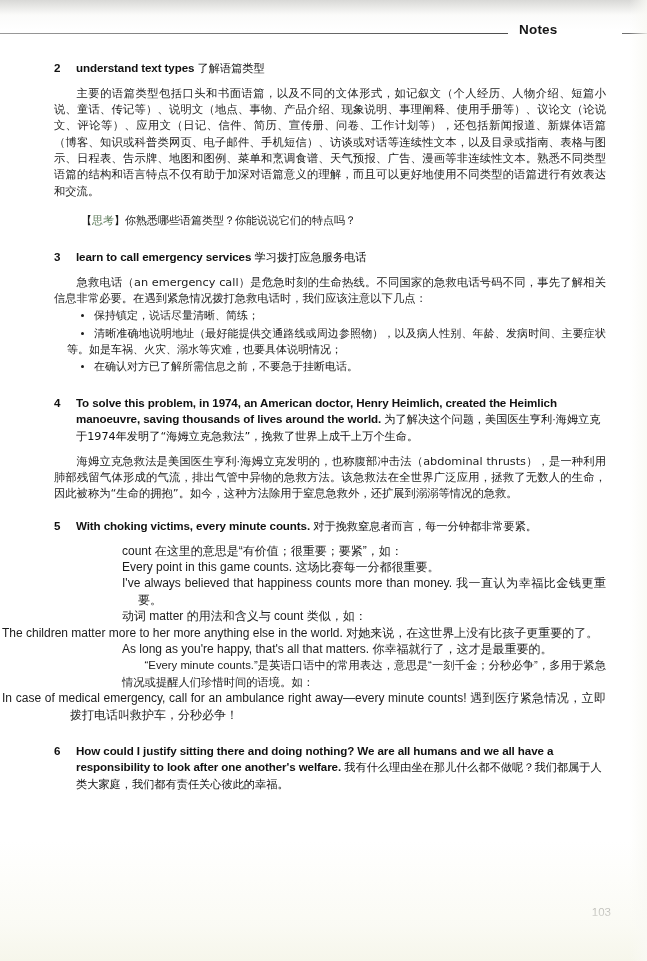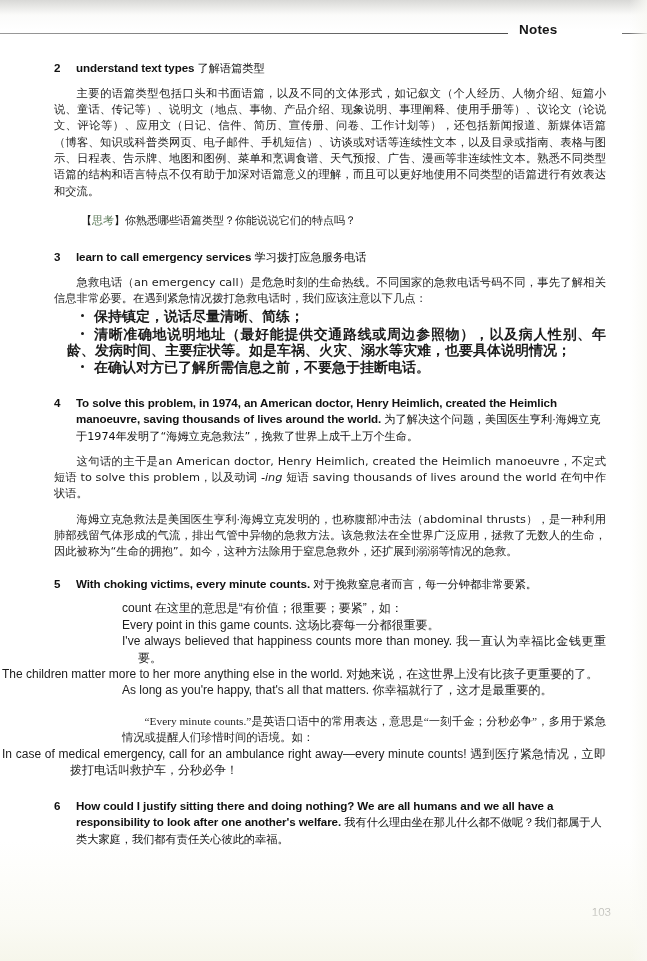--- a/index.html
+++ b/index.html
@@ -146,26 +146,25 @@
   
   ul.bullets {
     margin: 1px 0 0 0;
     padding: 0;
     list-style: none;
   }
   ul.bullets li {
     position: relative;
     padding-left: 13px;
     text-indent: 27px;
-    font-size: 14px;
+    font-size: 11px;
     line-height: 16.3px;
     text-align: justify;
     font-family: "DejaVu Sans", "Liberation Sans", sans-serif;
     margin-top: 1px;
-    font-weight: bold;
   }
   ul.bullets li .dot {
     position: absolute;
     left: 27px;
     top: 6px;
     width: 3px;
     height: 3px;
     border-radius: 50%;
     background: #1c1c1c;
     text-indent: 0;
@@ -181,24 +180,24 @@
     line-height: 16.4px;
     font-family: Liberation Sans, sans-serif;
     text-align: justify;
     text-indent: -16px;
     padding-left: 16px;
     color: #1c1c1c;
   }
   .example-block .ex-para {
     font-size: 11.3px;
     line-height: 16.4px;
-    font-family: Liberation Serif, serif;
+    font-family: Liberation Sans, sans-serif;
     text-align: justify;
     text-indent: 2em;
-    margin-top: 14px;
+    margin-top: 0;
   }
   .example-block .ex-line.hang {
     text-indent: -68px;
     padding-left: 0;
     margin-left: -52px;
   }
 
   em.ital { font-style: italic; }
   .gap-md { height: 15px; }
   .gap-lg { height: 20px; }
@@ -250,35 +249,35 @@
       </ul>
     </div>
 
     <div class="gap-lg"></div>
 
     <div class="section">
       <div class="sec-head">
         <span class="sec-num">4</span>
         <span class="sec-title bold-block"><span class="en">To solve this problem, in 1974, an American doctor, Henry Heimlich, created the Heimlich manoeuvre, saving thousands of lives around the world.</span> <span class="cn">为了解决这个问题，美国医生亨利·海姆立克于1974年发明了“海姆立克急救法”，挽救了世界上成千上万个生命。</span></span>
       </div>
-      <p class="body"><span>这句话的主干是</span><span>an American doctor, Henry Heimlich, created the Heimlich manoeuvre</span><span>，不定式短语 to solve this problem，以及动词 </span><em class="ital">-ing</em><span> 短语 saving thousands of lives around the world 在句中作状语。</span></p>
       <p class="body">海姆立克急救法是美国医生亨利·海姆立克发明的，也称腹部冲击法（abdominal thrusts），是一种利用肺部残留气体形成的气流，排出气管中异物的急救方法。该急救法在全世界广泛应用，拯救了无数人的生命，因此被称为“生命的拥抱”。如今，这种方法除用于窒息急救外，还扩展到溺溺等情况的急救。</p>
     </div>
 
     <div class="gap-md"></div>
 
     <div class="section">
       <div class="sec-head">
         <span class="sec-num">5</span>
         <span class="sec-title"><span class="en">With choking victims, every minute counts.</span> <span class="cn">对于挽救窒息者而言，每一分钟都非常要紧。</span></span>
       </div>
       <div class="example-block">
         <div class="ex-line">count 在这里的意思是“有价值；很重要；要紧”，如：</div>
         <div class="ex-line">Every point in this game counts. 这场比赛每一分都很重要。</div>
         <div class="ex-line">I've always believed that happiness counts more than money. 我一直认为幸福比金钱更重要。</div>
+        <div class="ex-line">动词 matter 的用法和含义与 count 类似，如：</div>
         <div class="ex-line hang">The children matter more to her more anything else in the world. 对她来说，在这世界上没有比孩子更重要的了。</div>
         <div class="ex-line">As long as you're happy, that's all that matters. 你幸福就行了，这才是最重要的。</div>
         <div class="ex-para">“Every minute counts.”是英语口语中的常用表达，意思是“一刻千金；分秒必争”，多用于紧急情况或提醒人们珍惜时间的语境。如：</div>
         <div class="ex-line hang">In case of medical emergency, call for an ambulance right away—every minute counts! 遇到医疗紧急情况，立即拨打电话叫救护车，分秒必争！</div>
       </div>
     </div>
 
     <div class="gap-lg"></div>
 
     <div class="section">

